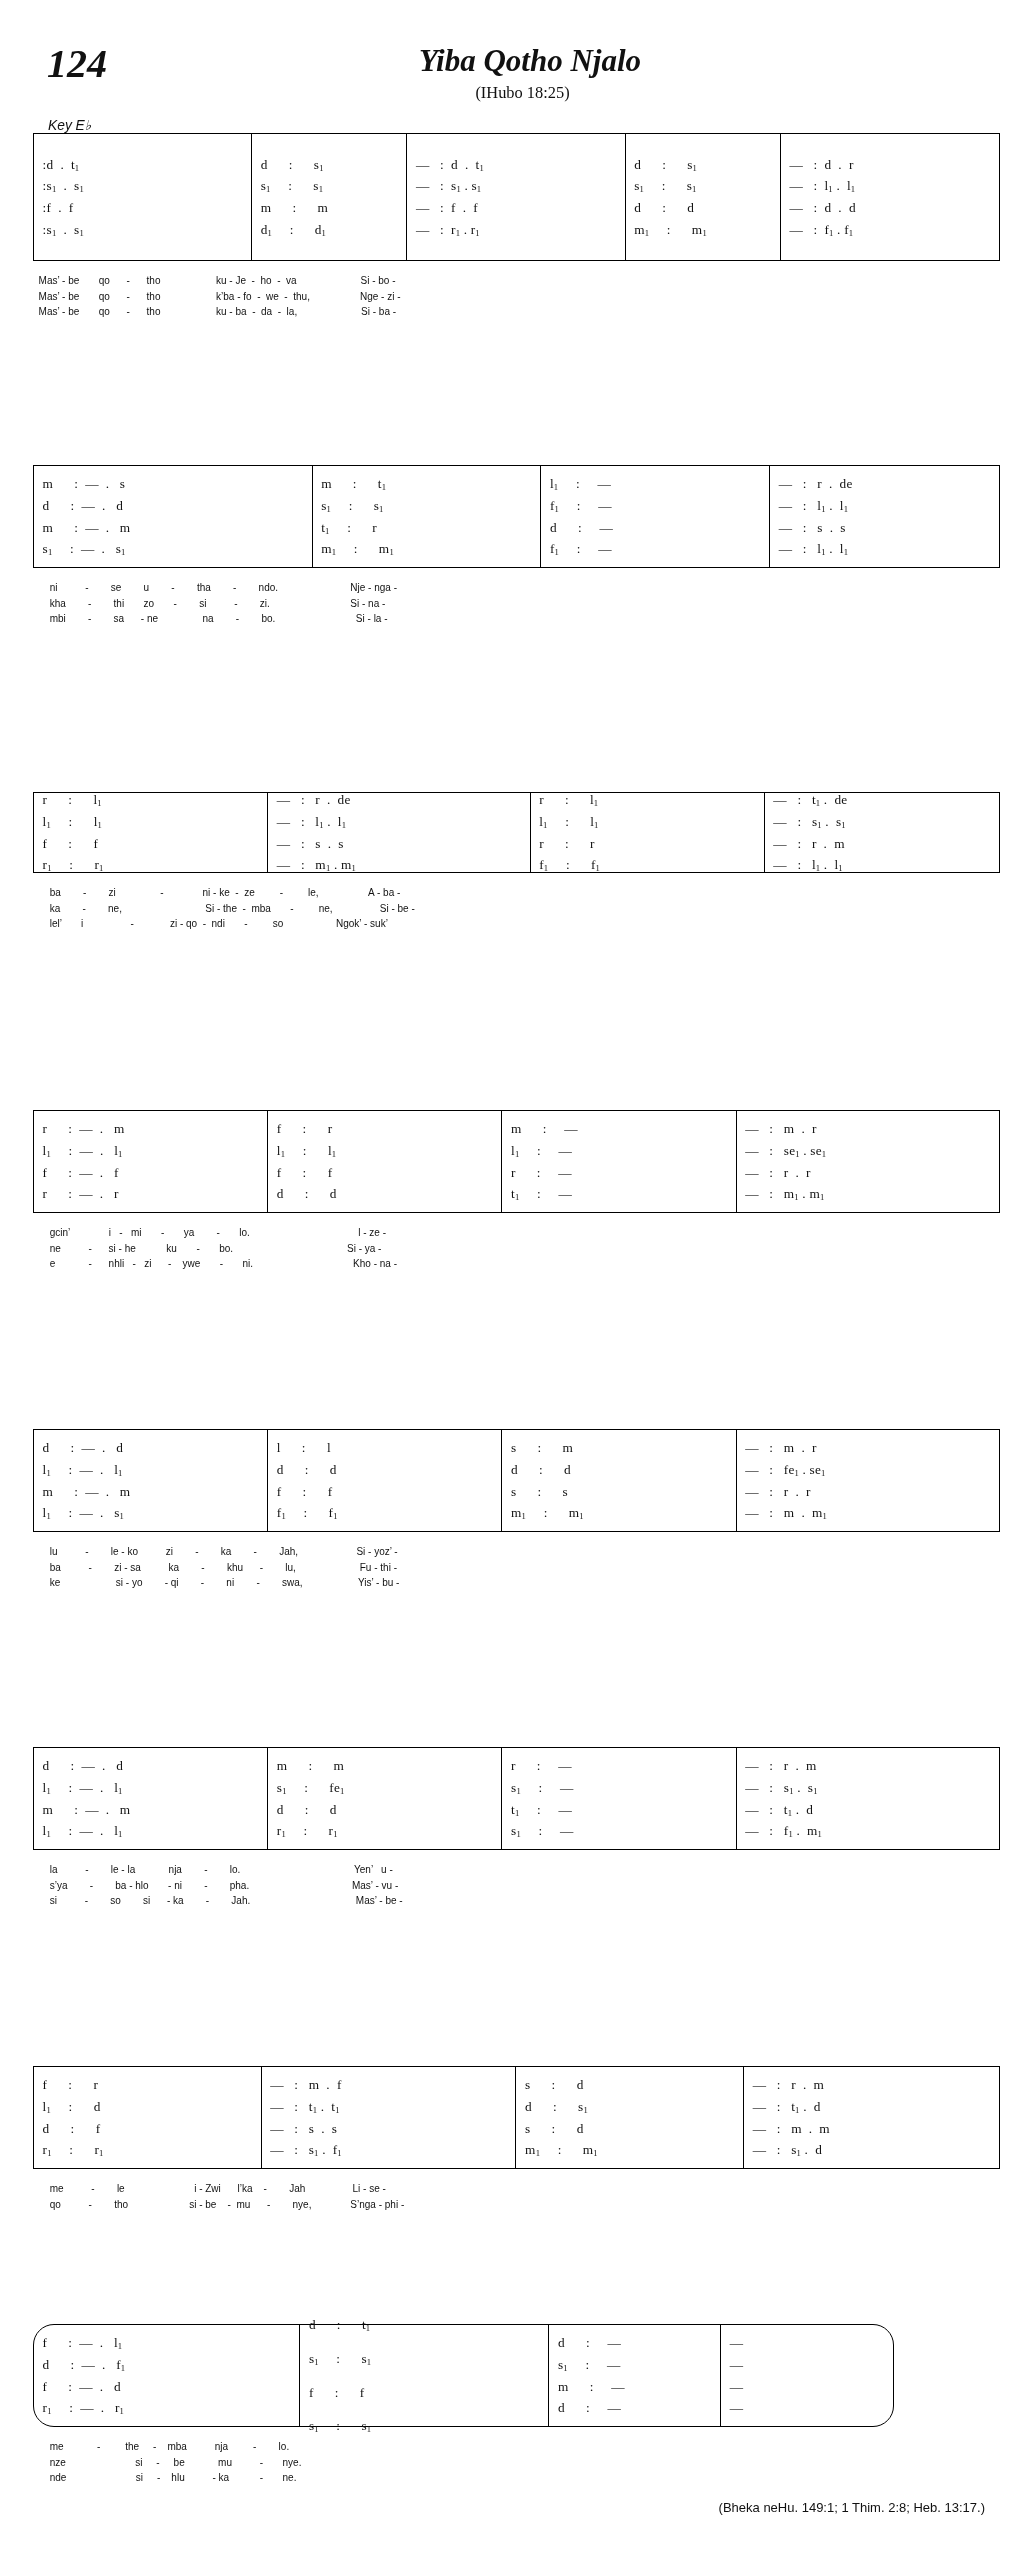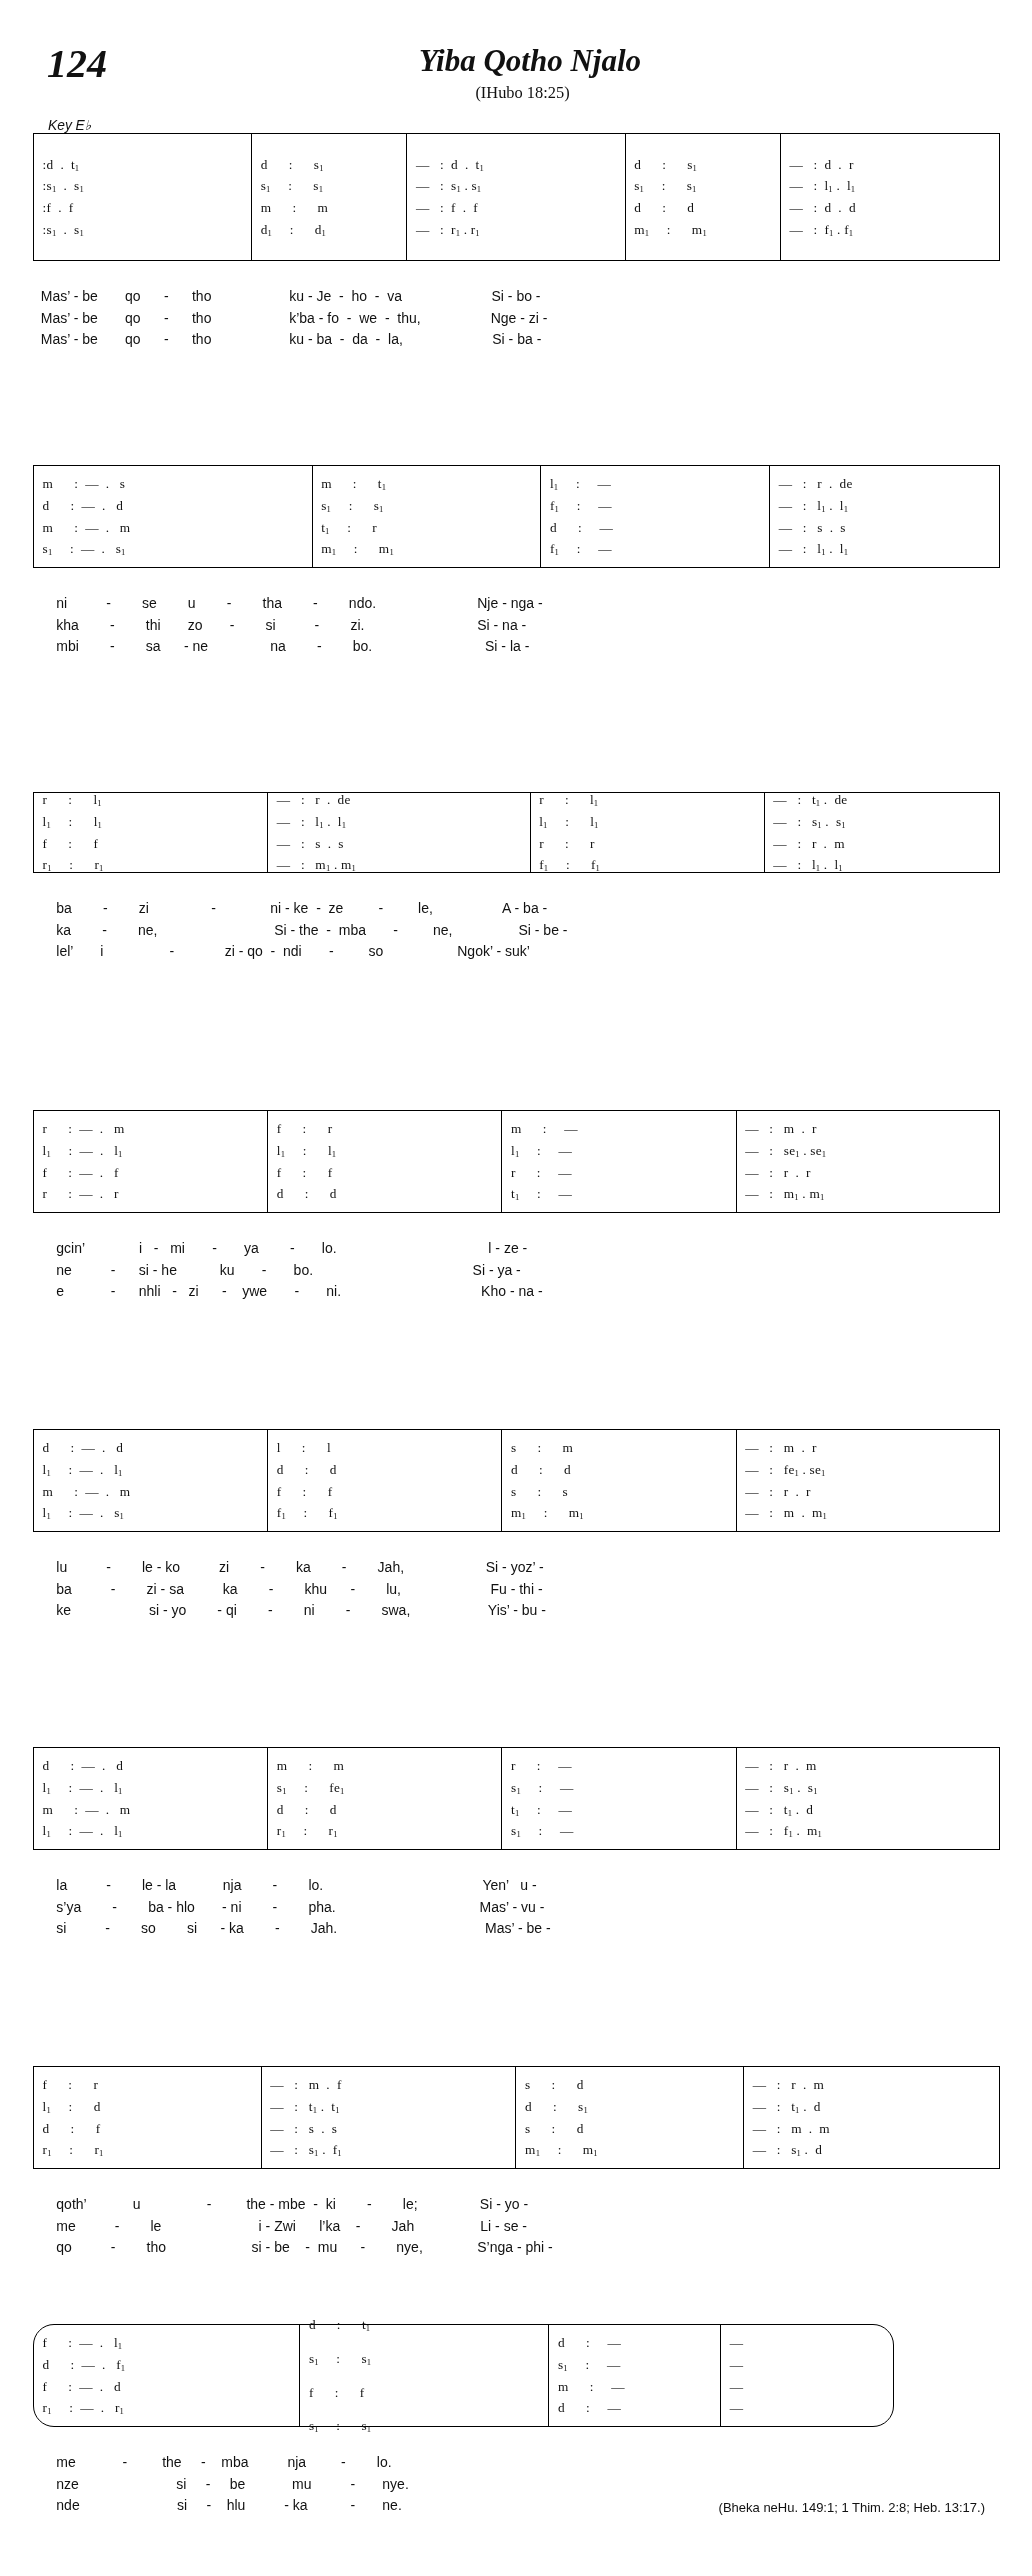--- a/index.html
+++ b/index.html
@@ -89,23 +89,23 @@
     padding-left: 8.6px;
     letter-spacing: 0.2px;
   }
   .voice-row sub {
     font-size: 8.6px;
     line-height: 0;
     vertical-align: -0.25em;
   }
   
   .lyrics {
-    margin-top: 25px;
+    margin-top: 12px;
     font-family: "Liberation Sans", sans-serif;
-    font-size: 14px;
+    font-size: 10px;
   }
   .lyric-line {
     white-space: pre;
     line-height: 1.55;
   }
   .footnote {
     position: absolute;
     right: 48px;
     top: 2500px;
     font-size: 13px;
@@ -348,21 +348,20 @@
             <div class="voice-row">m<sub>1</sub>     :      m<sub>1</sub></div>
           </div>
           <div class="measure" style="flex: 0 0 26.4151%;">
             <div class="voice-row">—   :   r  .  m</div>
             <div class="voice-row">—   :   t<sub>1</sub> .  d</div>
             <div class="voice-row">—   :   m  .  m</div>
             <div class="voice-row">—   :   s<sub>1</sub> .  d</div>
           </div>
         </div>
         <div class="lyrics">
-          <div class="lyric-line">      qoth’            u                 -         the - mbe  -  ki        -        le;                Si - yo -</div>
           <div class="lyric-line">      me          -        le                         i - Zwi      l’ka    -        Jah                 Li - se -</div>
           <div class="lyric-line">      qo          -        tho                      si - be    -  mu      -        nye,              S’nga - phi -</div>
         </div>
       </div>
       <div class="system" style="top: 2324px; left: 33px; width: 861px;">
         <div class="staff" style="width: 861px; height: 103px; border-radius: 21px;">
           <div class="measure" style="flex: 0 0 31%;">
             <div class="voice-row">f      :  —  .   l<sub>1</sub></div>
             <div class="voice-row">d      :  —  .   f<sub>1</sub></div>
             <div class="voice-row">f      :  —  .   d</div>

